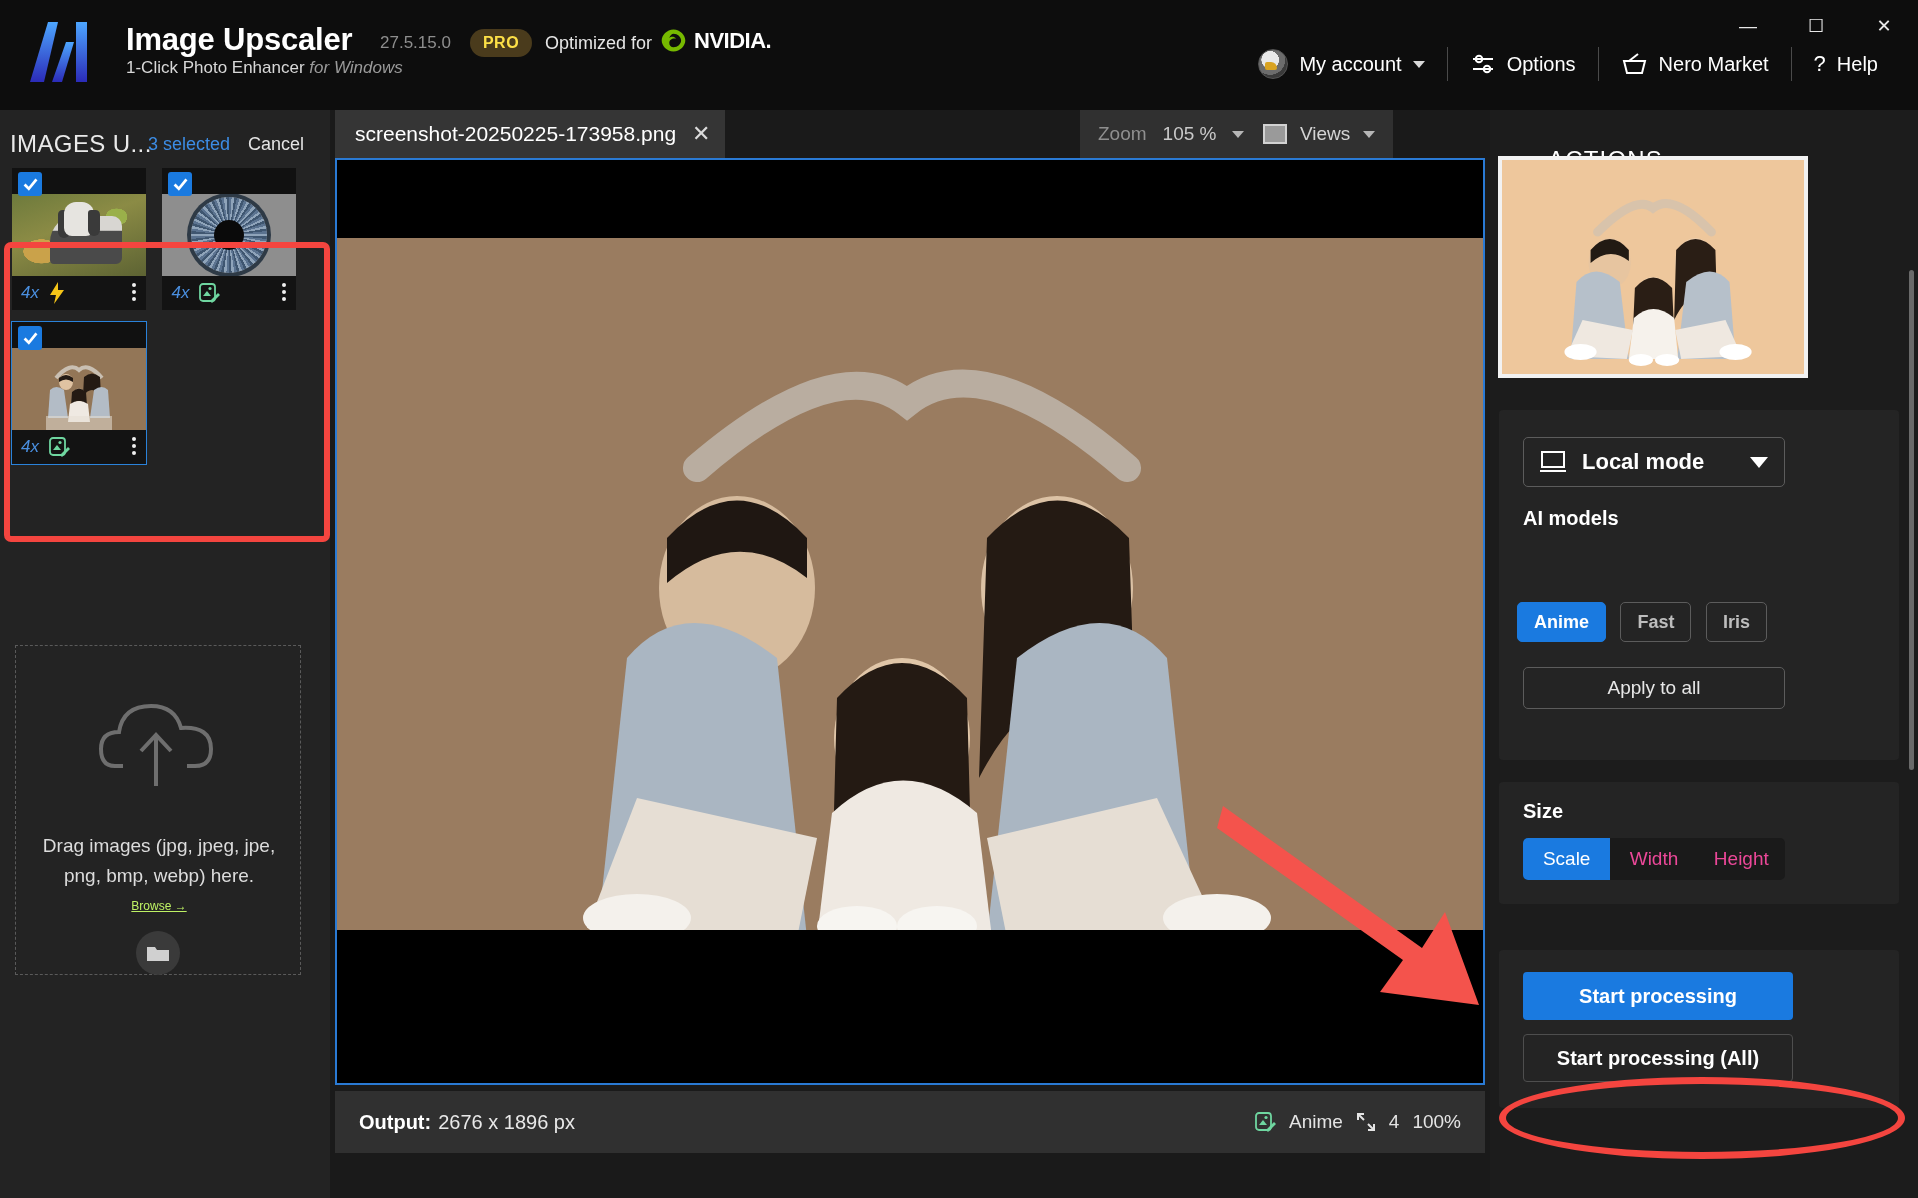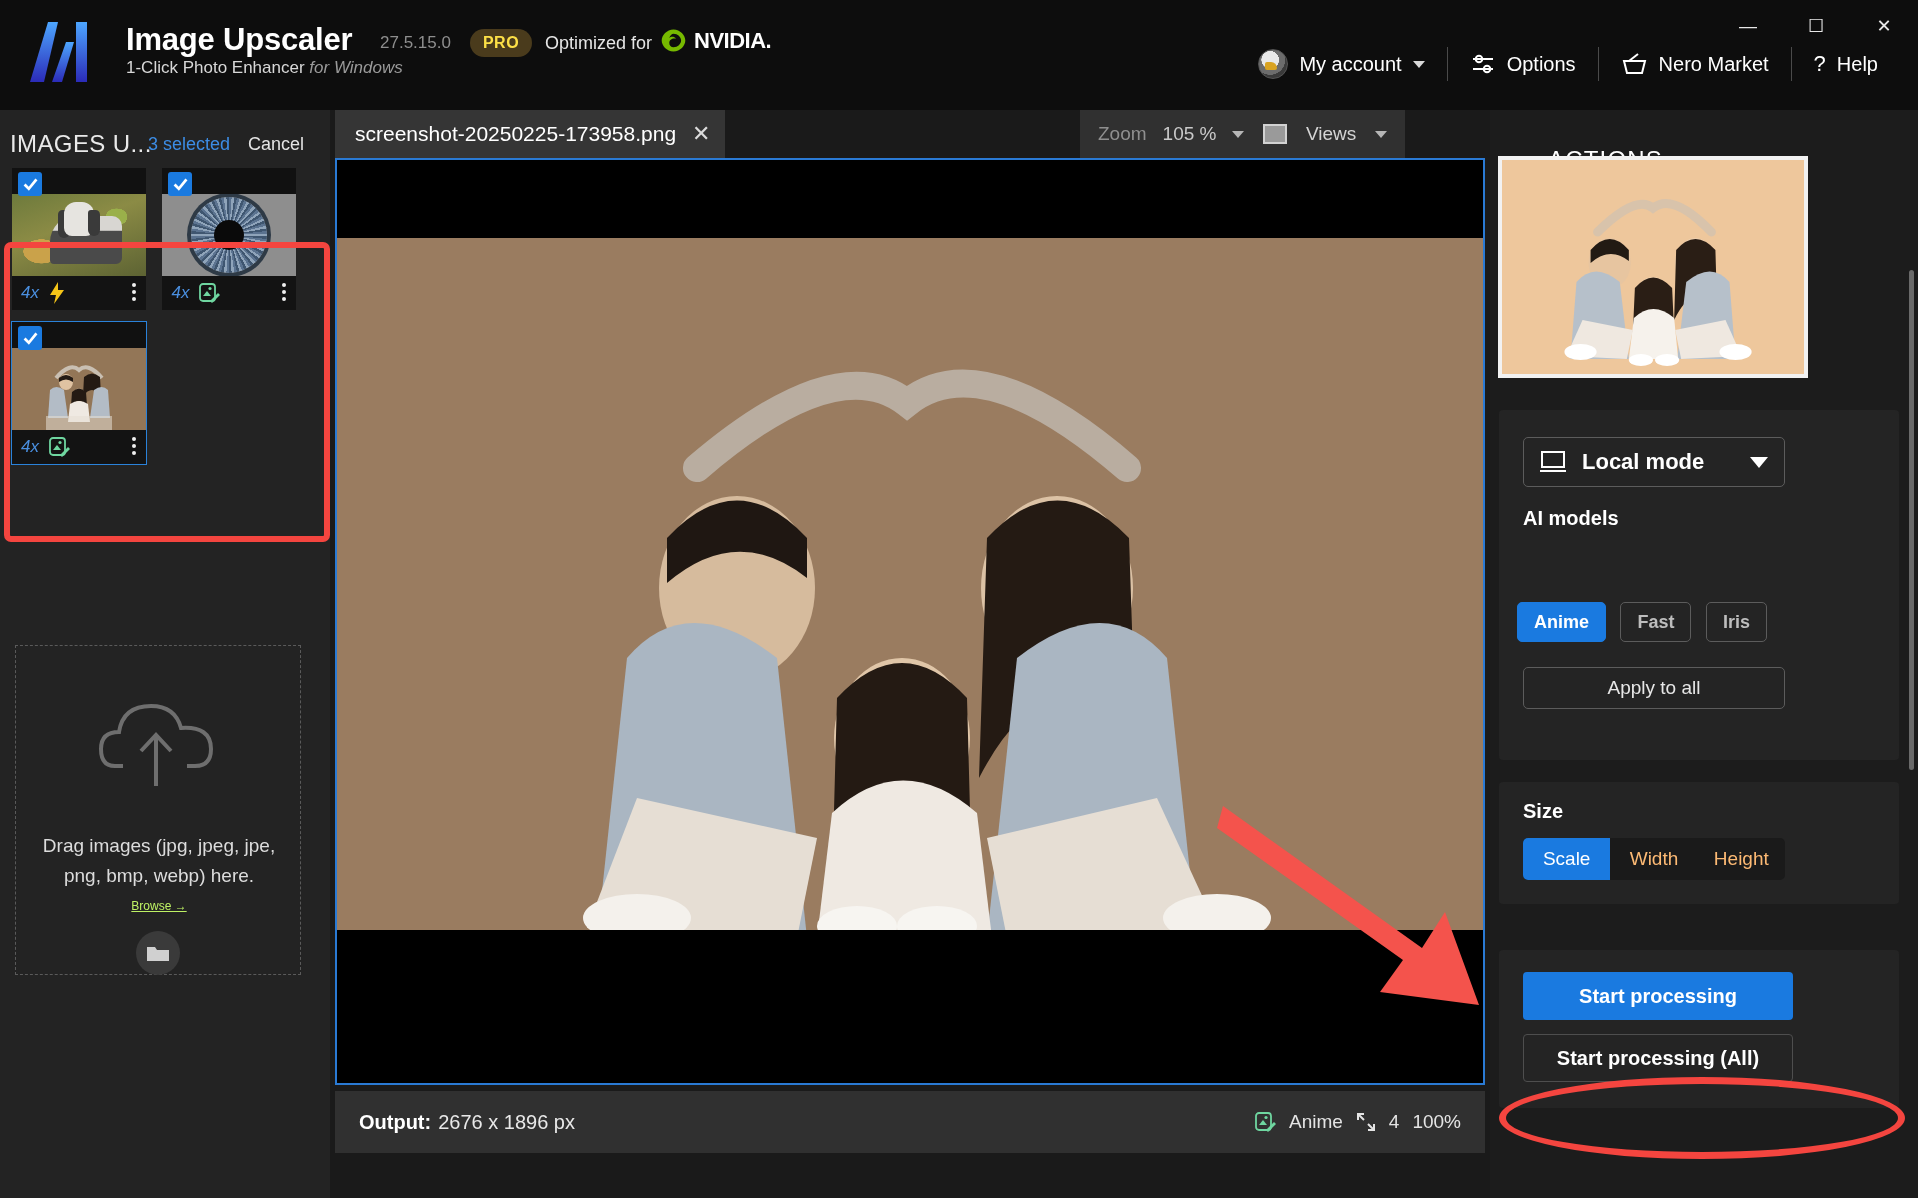--- a/index.html
+++ b/index.html
@@ -88,21 +88,21 @@
   
   .center { position: absolute; left: 330px; top: 110px; width: 1160px; height: 1088px; background: #1a1a1a; }
   .tabbar { position: absolute; left: 0; top: 0; width: 1160px; height: 48px; background: #1a1a1a; }
   .tab { position: absolute; left: 5px; top: 0; height: 48px; background: #353535; display: flex; align-items: center; padding: 0 14px 0 20px; gap: 16px; }
   .tab-label { font-size: 21px; color: #ffffff; }
   .tab-close { font-size: 22px; color: #dcdcdc; line-height: 1; }
   .zoomctl { position: absolute; left: 750px; top: 0; height: 48px; background: #303030; display: flex; align-items: center; gap: 16px; padding: 0 18px; }
   .zoomctl .lbl { color: #8f8f8f; font-size: 19px; }
   .zoomctl .val { color: #c9c9c9; font-size: 19px; }
   .chev { width: 0; height: 0; border-left: 6px solid transparent; border-right: 6px solid transparent; border-top: 7px solid #b6b6b6; }
-  .viewsctl { position: absolute; left: 915px; top: 0; height: 48px; background: #303030; display: flex; align-items: center; gap: 19px; padding: 0 18px; }
+  .viewsctl { position: absolute; left: 915px; top: 0; height: 48px; background: #303030; display: flex; align-items: center; gap: 13px; padding: 0 18px; }
   .views-sw { width: 24px; height: 20px; background: #9a9a9a; border: 2px solid #d2d2d2; }
   .viewsctl .lbl { color: #d4d4d4; font-size: 19px; }
 
   .canvas { position: absolute; left: 5px; top: 48px; width: 1150px; height: 927px; background: #000; border: 2px solid #2a7ad4; overflow: hidden; }
   .photo { position: absolute; left: 0; top: 78px; width: 1146px; height: 692px;
     background:
       radial-gradient(ellipse 600px 420px at 52% 42%, #a9896a 0%, #97785c 55%, #7f6852 100%); }
   .statusbar { position: absolute; left: 5px; top: 981px; width: 1150px; height: 62px; background: #303030; display: flex; align-items: center; padding: 0 24px; }
   .out-label { font-size: 20px; font-weight: bold; color: #ffffff; }
   .out-val { font-size: 20px; color: #e8e8e8; margin-left: 7px; }
@@ -122,21 +122,21 @@
   .panel-card { position: absolute; background: #242424; border-radius: 4px; }
   .mode-sel { position: absolute; left: 24px; top: 27px; width: 262px; height: 50px; border: 1px solid #5c5c5c; border-radius: 5px; display: flex; align-items: center; padding: 0 16px; gap: 14px; }
   .mode-label { font-size: 22px; font-weight: bold; color: #ffffff; }
   .mode-caret { margin-left: auto; width: 0; height: 0; border-left: 9px solid transparent; border-right: 9px solid transparent; border-top: 11px solid #ffffff; }
   .sec-label { font-size: 20px; font-weight: bold; color: #ffffff; }
   .pill { border: 1px solid #5c5c5c; border-radius: 5px; height: 40px; display: inline-flex; align-items: center; justify-content: center; padding: 0 16px; color: #bdbdbd; font-size: 18px; font-weight: bold; margin-right: 10px; }
   .pill.active { background: #1a7ae0; border-color: #1a7ae0; color: #ffffff; }
   .apply-btn { width: 262px; height: 42px; border: 1px solid #5c5c5c; border-radius: 5px; display: flex; align-items: center; justify-content: center; color: #e7e7e7; font-size: 19px; }
 
   .segbar { width: 262px; height: 42px; background: #1a1a1a; border-radius: 5px; display: flex; overflow: hidden; }
-  .seg { flex: 1; display: flex; align-items: center; justify-content: center; font-size: 19px; color: #fdba74; }
+  .seg { flex: 1; display: flex; align-items: center; justify-content: center; font-size: 19px; color: #ec4899; }
   .seg.active { background: #1a7ae0; color: #ffffff; }
 
   .btn-primary { width: 270px; height: 48px; background: #1a7ae0; border-radius: 4px; display: flex; align-items: center; justify-content: center; color: #ffffff; font-size: 20px; font-weight: bold; }
   .btn-outline { width: 270px; height: 48px; background: transparent; border: 1px solid #4e4e4e; border-radius: 4px; display: flex; align-items: center; justify-content: center; color: #ffffff; font-size: 20px; font-weight: bold; }
   .redoval { position: absolute; left: 1499px; top: 1077px; width: 406px; height: 82px; border: 7px solid #f4453f; border-radius: 50%; z-index: 25; pointer-events: none; }
   .scrollbar { position: absolute; right: 4px; top: 160px; width: 5px; height: 500px; background: #6a6a6a; border-radius: 3px; }
 </style>
 </head>
 <body>
 

